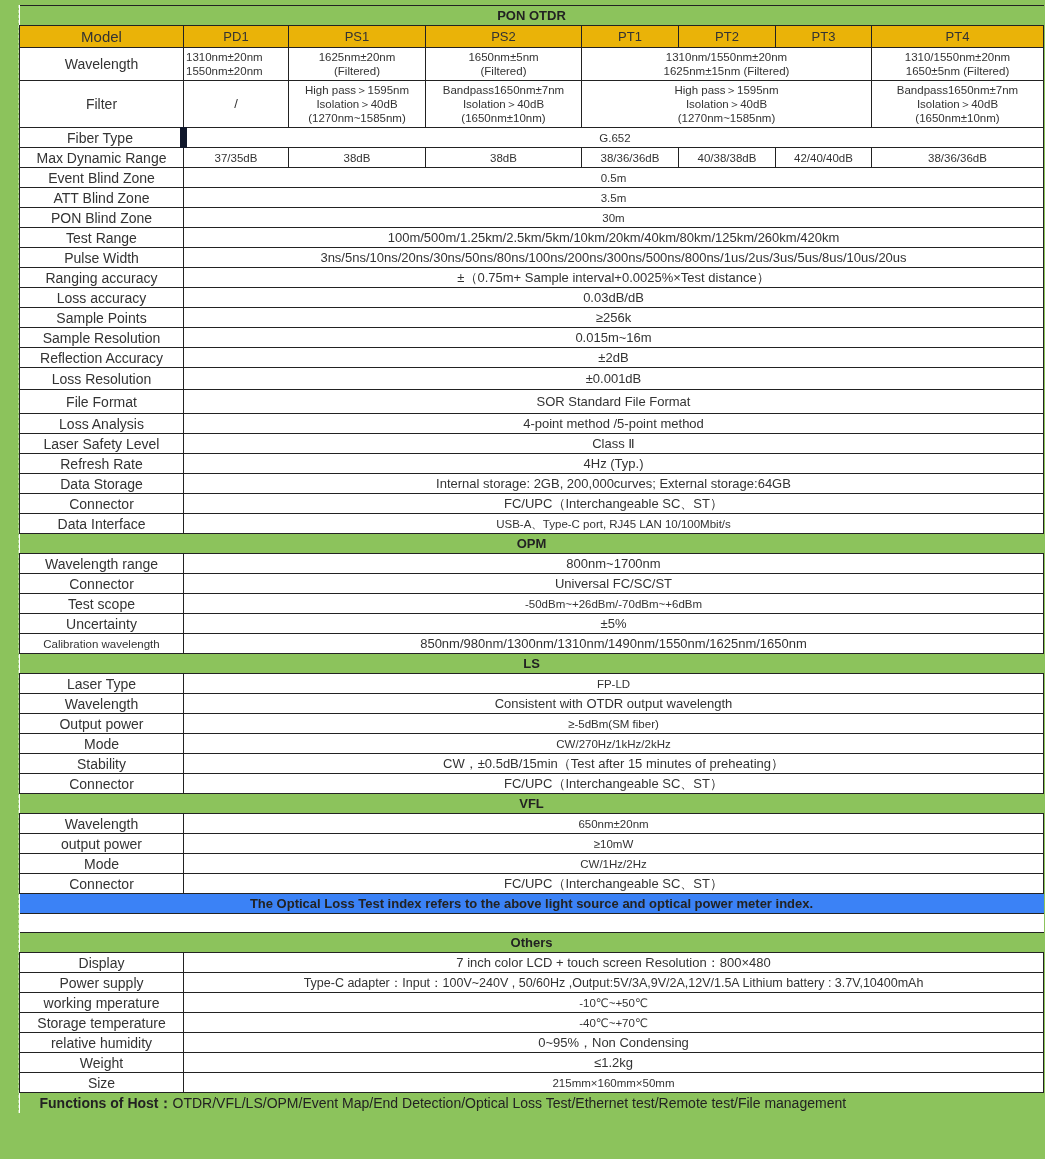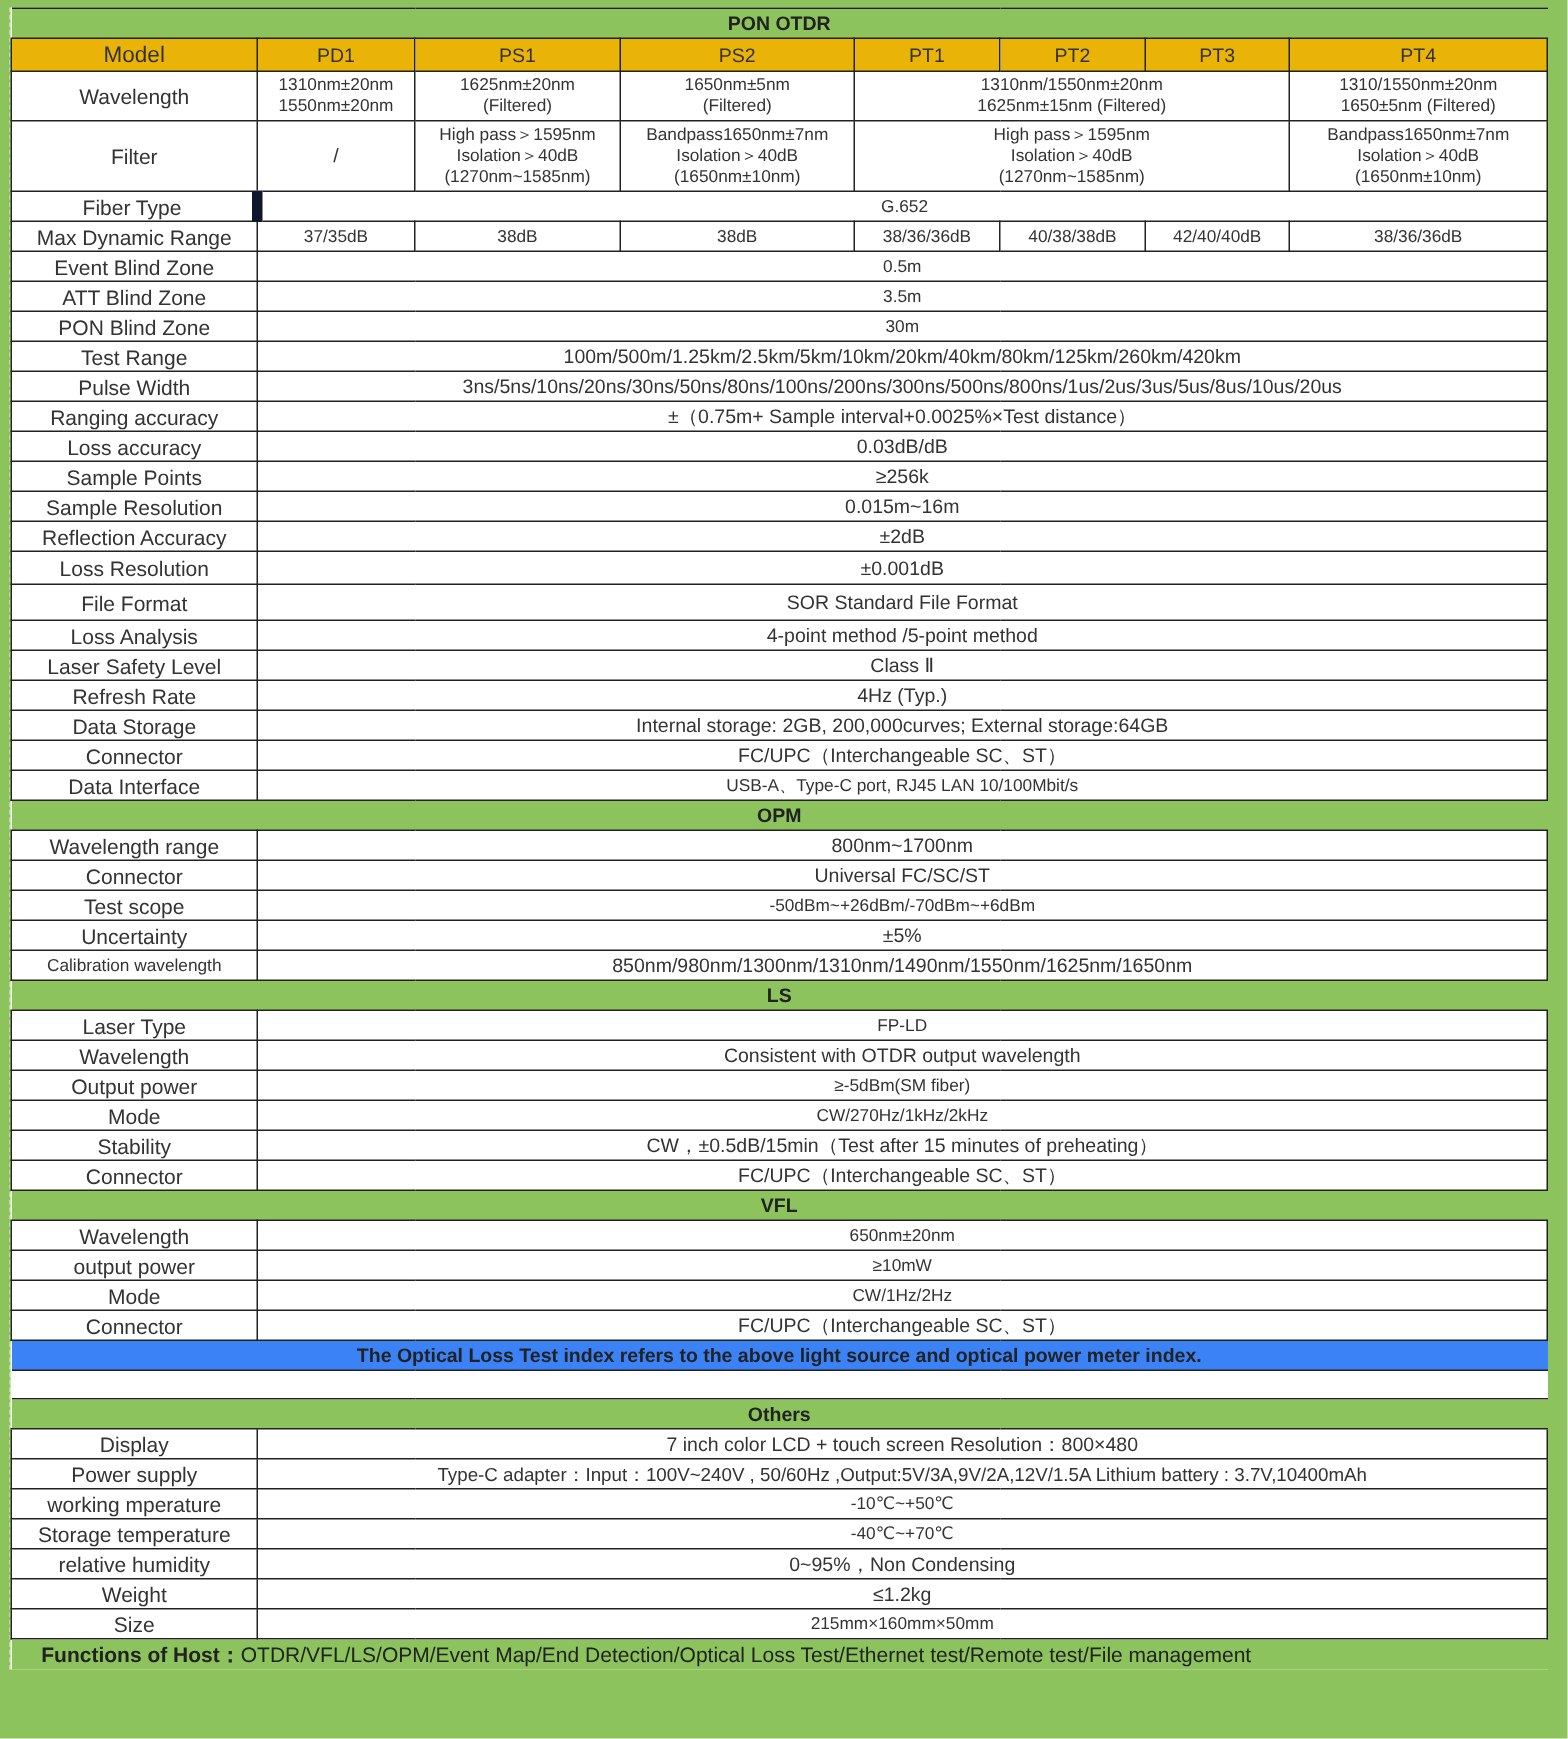--- a/index.html
+++ b/index.html
@@ -4,21 +4,21 @@
 <style>
   html, body { margin: 0; padding: 0; }
   body {
     width: 1045px; height: 1159px;
     background: #8cc35c;
     font-family: "Liberation Sans", "DejaVu Sans", sans-serif;
     color: #333;
     overflow: hidden;
   }
   .frame {
-    position: absolute; left: 6px; top: 5px; width: 1025px;
+    position: absolute; left: 18px; top: 5px; width: 1025px;
     border-left: 1px dashed #b9dd98;
   }
   table.spec {
     border-collapse: collapse;
     width: 1024px;
     table-layout: fixed;
     background: #fff;
     font-size: 12.5px;
   }
   table.spec td {
@@ -80,21 +80,21 @@
       <td>PD1</td>
       <td>PS1</td>
       <td>PS2</td>
       <td>PT1</td>
       <td>PT2</td>
       <td>PT3</td>
       <td>PT4</td>
     </tr>
     <tr>
       <td class="lbl" style="height:32px">Wavelength</td>
-      <td class="sm" style="text-align:center">
+      <td class="sm" style="text-align:left">
             <div>1310nm±20nm</div>
             <div>1550nm±20nm</div>
           </td>
       <td class="sm">
             <div>1625nm±20nm</div>
             <div>(Filtered)</div>
           </td>
       <td class="sm">
             <div>1650nm±5nm</div>
             <div>(Filtered)</div>

